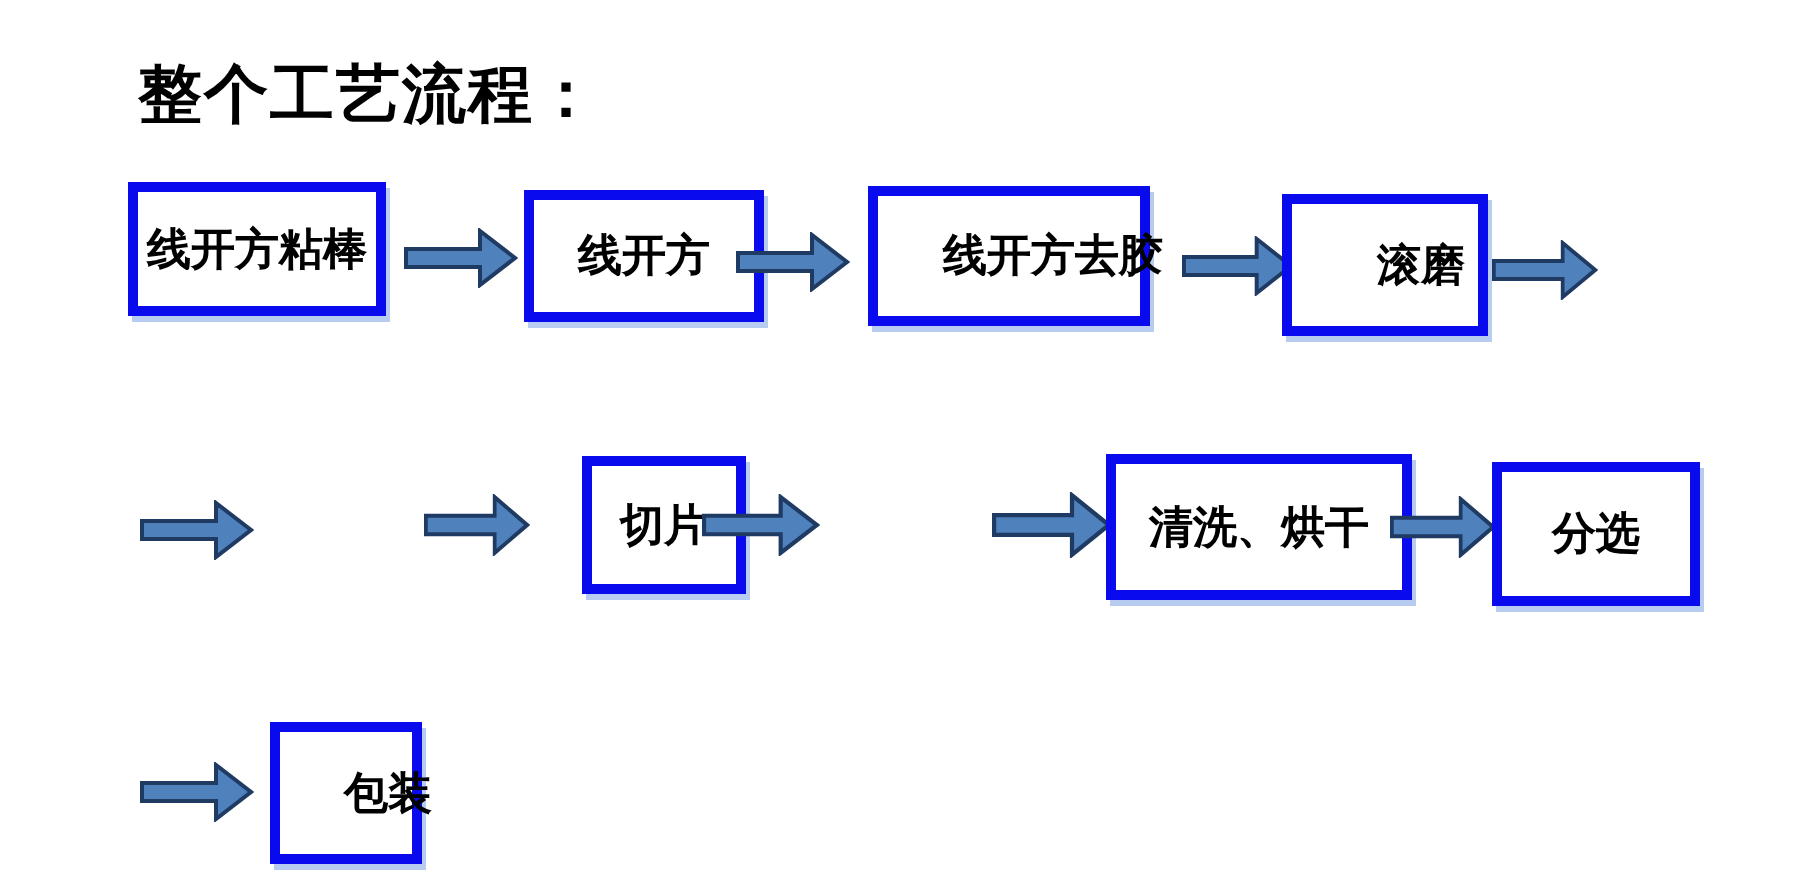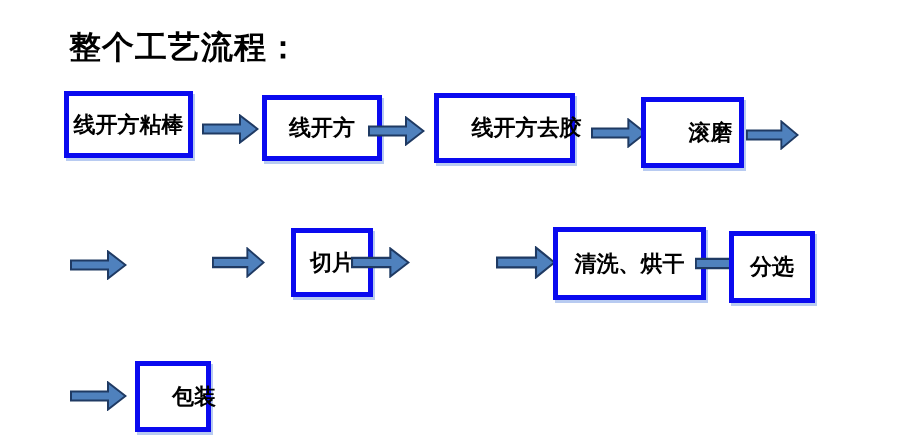--- a/index.html
+++ b/index.html
@@ -77,20 +77,20 @@
   <svg class="arrow" style="left:351px; top:247px;" width="59" height="31" viewBox="0 0 57 30" preserveAspectRatio="none">
       <polygon points="1,10.5 38,10.5 38,1.5 55.5,15 38,28.5 38,19.5 1,19.5"></polygon>
     </svg>
   <svg class="arrow" style="left:496px; top:246px;" width="60" height="33" viewBox="0 0 57 30" preserveAspectRatio="none">
       <polygon points="1,10.5 38,10.5 38,1.5 55.5,15 38,28.5 38,19.5 1,19.5"></polygon>
     </svg>
   <div class="node" style="left:553px; top:227px; width:153px; height:73px;text-align:center;">清洗、烘干</div>
   <svg class="arrow" style="left:695px; top:248px;" width="53" height="31" viewBox="0 0 57 30" preserveAspectRatio="none">
       <polygon points="1,10.5 38,10.5 38,1.5 55.5,15 38,28.5 38,19.5 1,19.5"></polygon>
     </svg>
-  <div class="node" style="left:729px; top:231px; width:86px; height:72px;">分选</div>
+  <div class="node" style="left:746px; top:231px; width:104px; height:72px;">分选</div>
 
   <svg class="arrow" style="left:70px; top:381px;" width="57" height="30" viewBox="0 0 57 30" preserveAspectRatio="none">
       <polygon points="1,10.5 38,10.5 38,1.5 55.5,15 38,28.5 38,19.5 1,19.5"></polygon>
     </svg>
   <div class="node" style="left:135px; top:361px; width:76px; height:71px;padding-left:42px;">包装</div>
 
 </div>
 
 </body></html>

